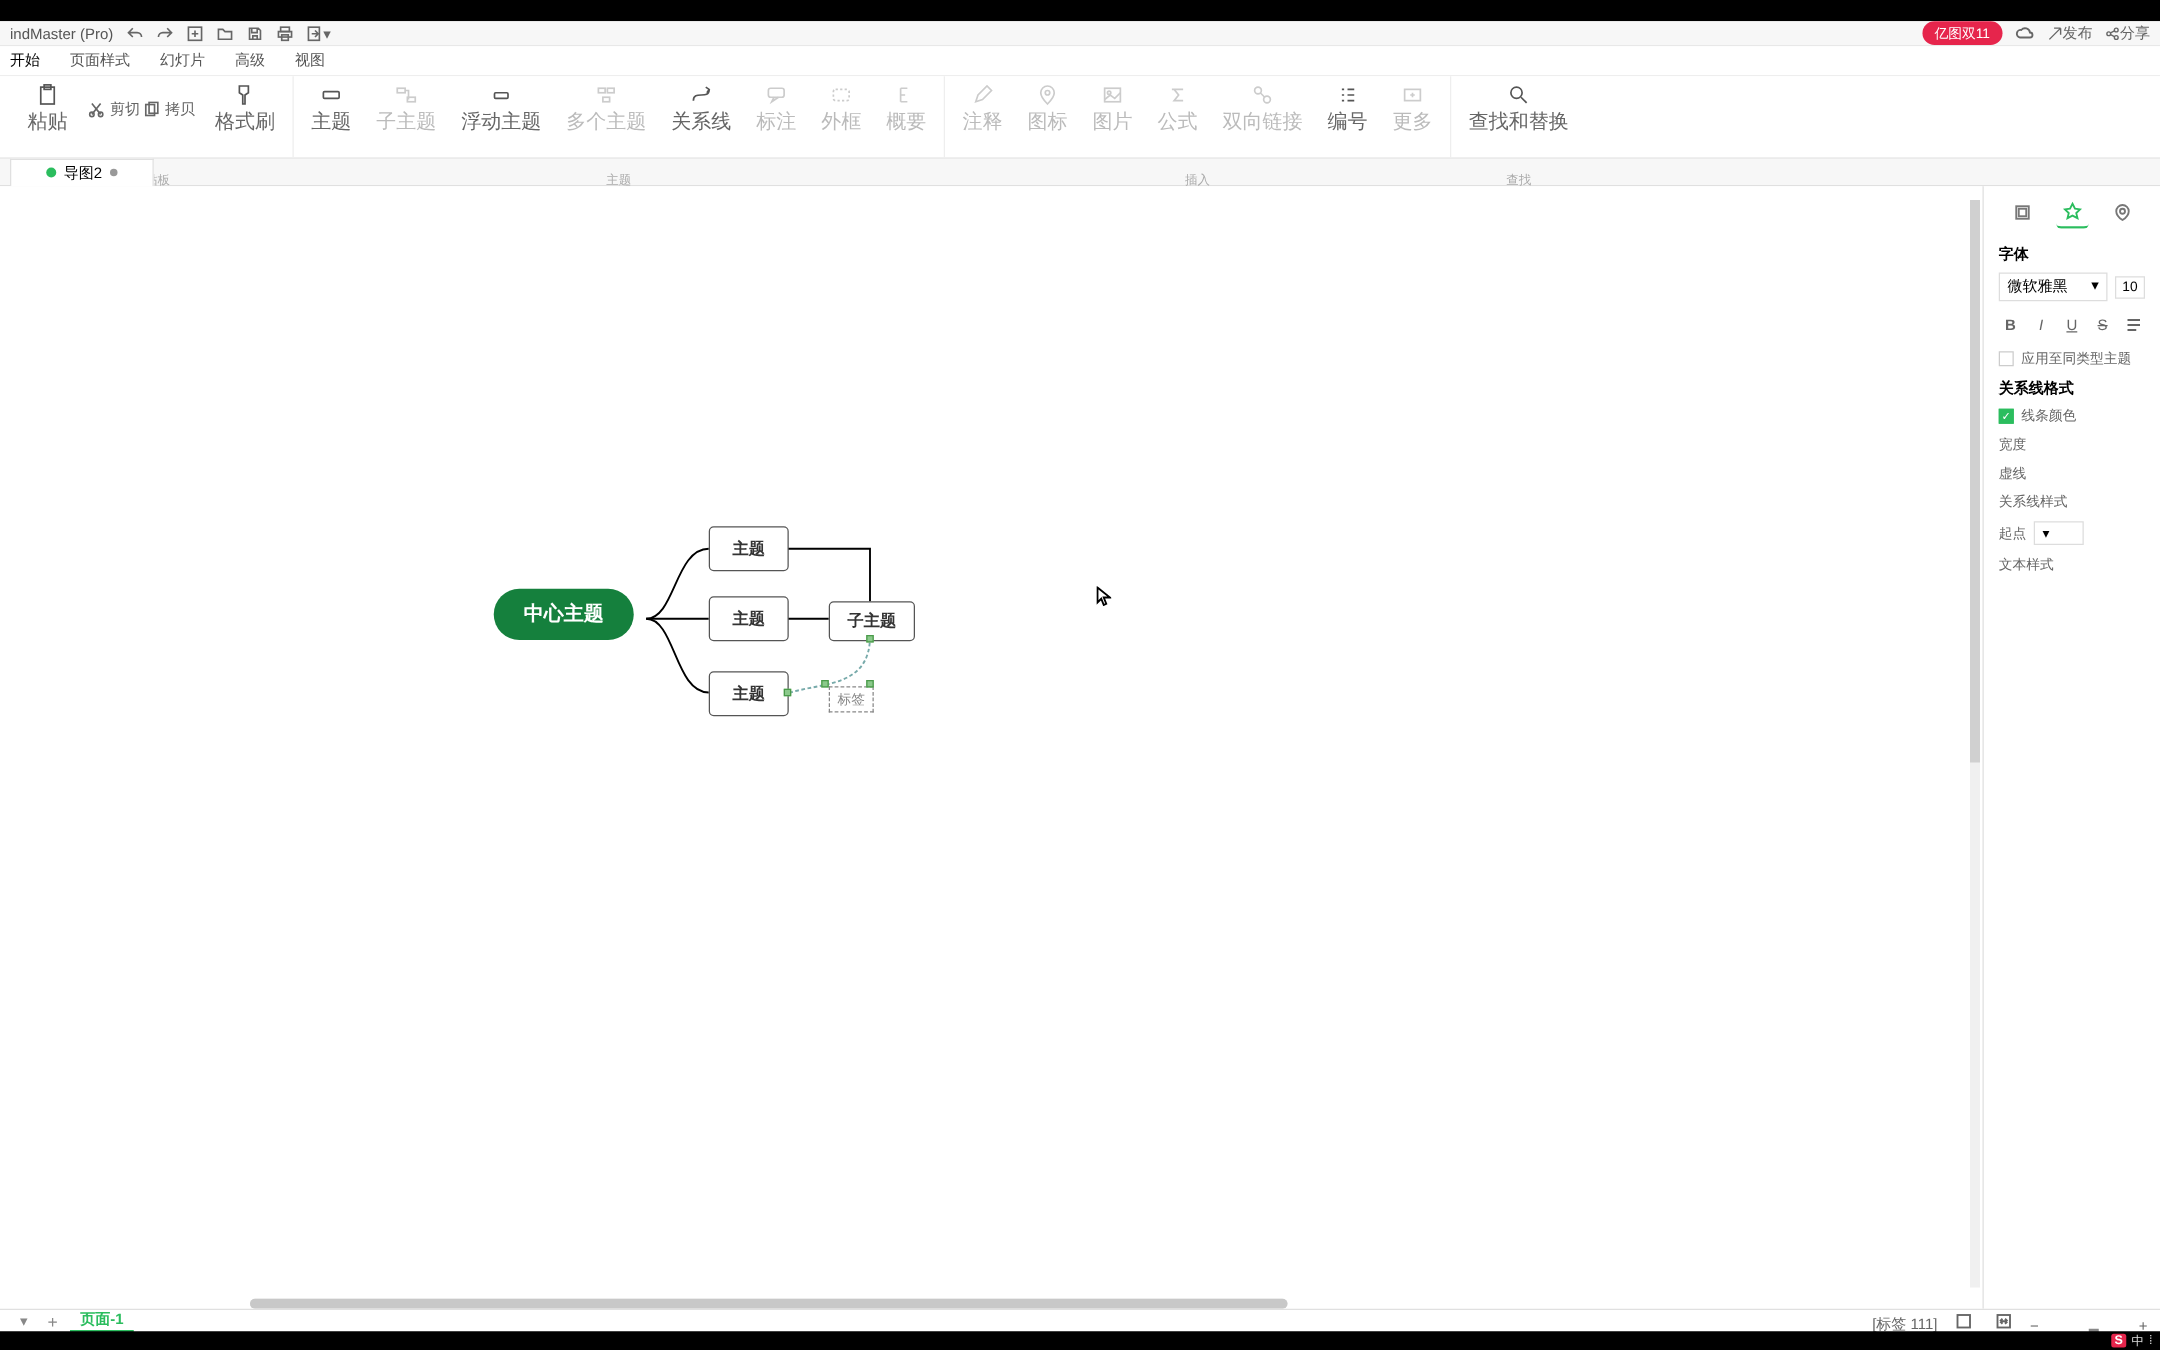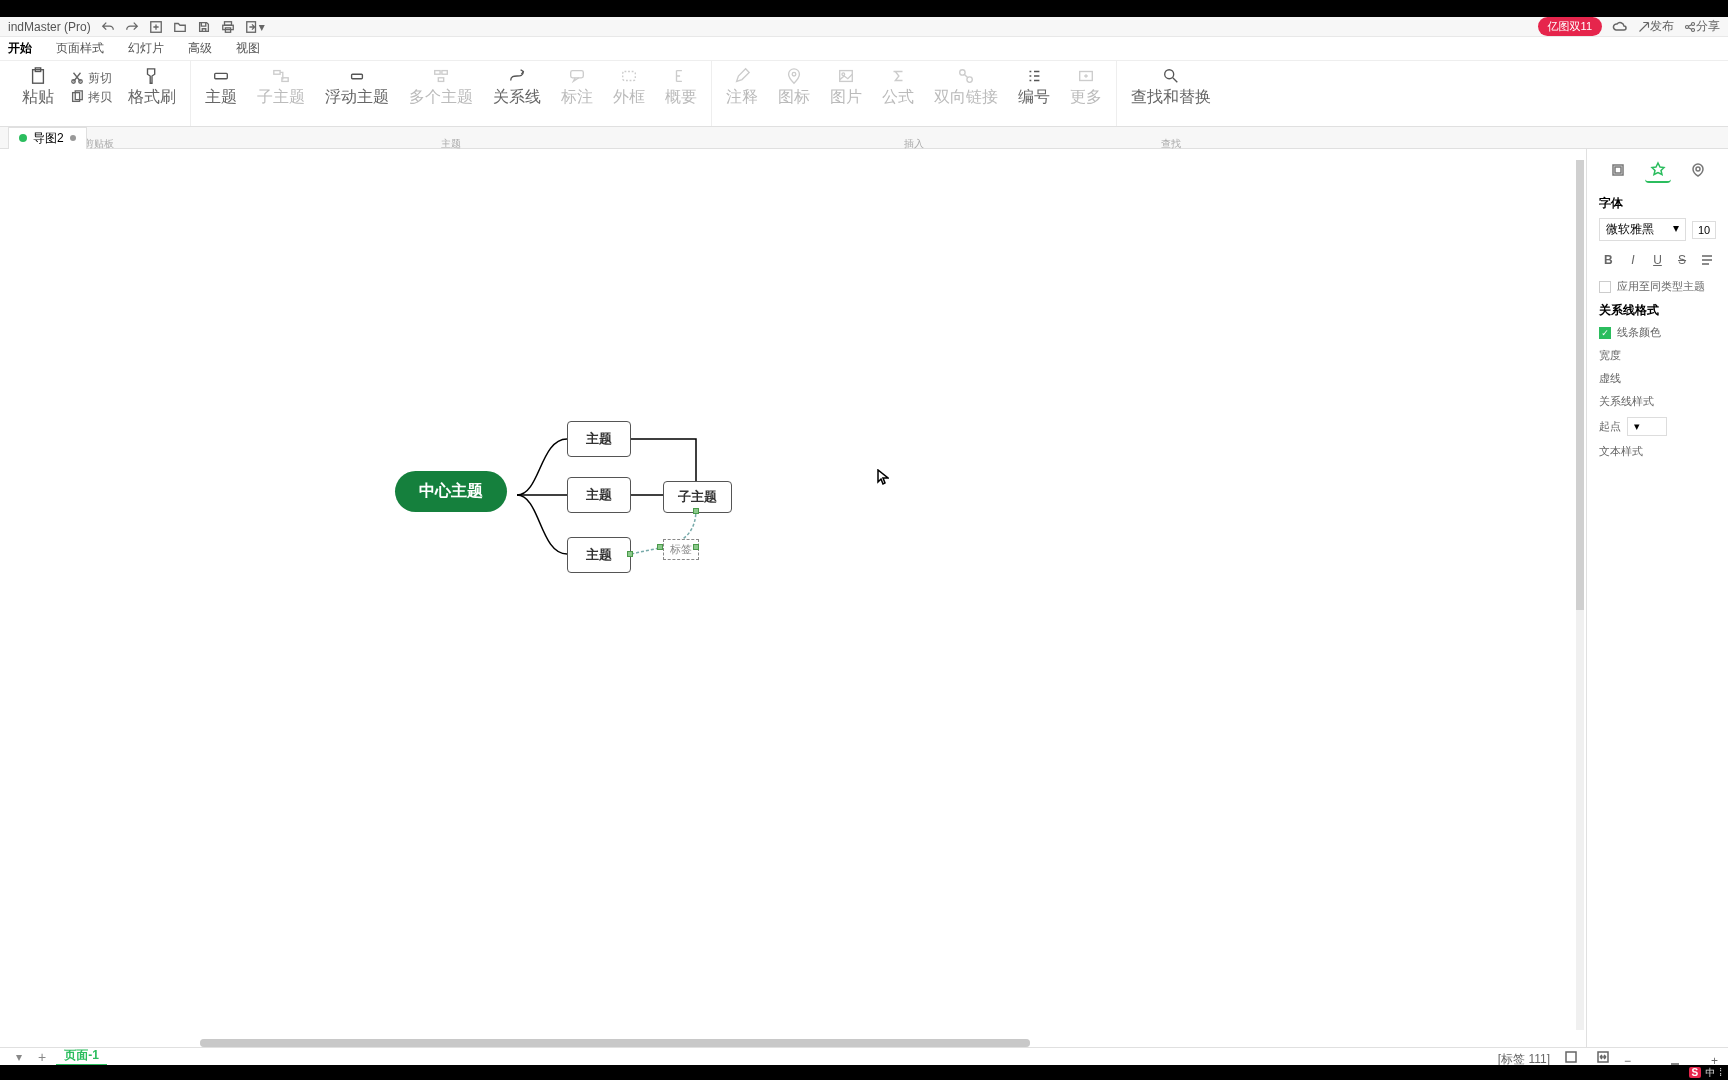--- a/index.html
+++ b/index.html
@@ -5,35 +5,35 @@
 * { margin:0; padding:0; box-sizing:border-box; font-family:"Microsoft YaHei",Arial,sans-serif; font-size:12px; }
 body { background:#fff; overflow:hidden; width:1728px; height:1080px; position:relative; }
 .titlebar { height:17px; background:#000; }
 .qat { height:20px; background:#f7f7f7; display:flex; align-items:center; padding:0 8px; gap:10px; border-bottom:1px solid #e8e8e8; }
 .qat-title { font-size:12px; color:#555; }
 .qat-icon { color:#666; cursor:pointer; display:inline-flex; align-items:center; }
 .qat-right { margin-left:auto; display:flex; align-items:center; gap:10px; }
 .promo { background:#e6254c; color:#fff; padding:2px 10px; border-radius:10px; font-size:11px; }
 .menubar { height:24px; background:#fff; display:flex; align-items:center; padding:0 8px; gap:24px; border-bottom:1px solid #eee; }
 .menu-item { font-size:12px; color:#555; cursor:pointer; }
-.menu-item.active { color:#000; font-weight:bold; }
+.menu-item.active { color:#000; font-weight:normal; }
 .ribbon { height:66px; background:#fff; display:flex; align-items:center; padding:0 8px; border-bottom:1px solid #e0e0e0; }
 .ribbon-group { display:flex; flex-direction:column; align-items:center; border-right:1px solid #eee; padding:0 10px; height:100%; justify-content:space-between; padding-top:4px; }
 .ribbon-group:last-child { border-right:none; }
 .ribbon-row { display:flex; gap:12px; align-items:center; }
 .ribbon-btn { display:flex; flex-direction:column; align-items:center; gap:2px; cursor:pointer; color:#555; padding:2px 4px; }
 .ribbon-btn.big { min-width:32px; }
 .ribbon-btn .lbl { font-size:16px; color:#666; }
 .ribbon-btn.disabled .lbl { color:#bbb; }
 .ribbon-btn svg, .ribbon-btn .ico { width:18px; height:18px; }
 .ribbon-small { display:flex; align-items:center; gap:4px; cursor:pointer; font-size:11px; color:#666; }
-.ribbon-stack { display:flex; flex-direction:column; gap:2px; }
+.ribbon-stack { display:flex; gap:2px; }
 .group-label { font-size:10px; color:#aaa; padding-bottom:2px;margin-top:27px; }
 .tabbar { height:22px; background:#f7f7f7; display:flex; align-items:center; padding:0 8px; border-bottom:1px solid #e0e0e0; }
-.doc-tab { display:flex; align-items:center; gap:6px; padding:2px 10px; background:#fff; border:1px solid #e0e0e0; border-bottom:none; font-size:11px; }
+.doc-tab { display:flex; align-items:center; gap:6px; padding:2px 28px; background:#fff; border:1px solid #e0e0e0; border-bottom:none; font-size:11px; }
 .dot { width:6px; height:6px; border-radius:50%; background:#999; }
 .green-dot { width:8px; height:8px; border-radius:50%; background:#2bbd5e; }
 .workspace { position:absolute; top:149px; left:0; right:142px; bottom:33px; background:#fff; overflow:hidden; }
 .canvas { position:absolute; inset:0; }
 .node { position:absolute; border:1.5px solid #555; background:#fff; display:flex; align-items:center; justify-content:center; font-size:13px; font-weight:bold; color:#333; }
 .center-node { background:#15803d; color:#fff; border:none; border-radius:26px; padding:10px 24px; font-size:16px; }
 .topic-node { border-radius:4px; padding:8px 18px; }
 .sub-node { border-radius:4px; padding:6px 14px; }
 .label-node { border:1px dashed #888; background:#fff; padding:2px 6px; font-size:11px; color:#888; font-weight:normal; }
 .handle { position:absolute; width:6px; height:6px; background:#8bc98b; border:1px solid #4a9a4a; }
@@ -332,21 +332,21 @@
     </svg>
 
     <div class="node center-node" style="left:395px;top:322px">中心主题</div>
     <div class="node topic-node" style="left:567px;top:272px">主题</div>
     <div class="node topic-node" style="left:567px;top:328px">主题</div>
     <div class="node topic-node" style="left:567px;top:388px">主题</div>
     <div class="node sub-node" style="left:663px;top:332px">子主题</div>
 
     <div class="handle" style="left:693px;top:359px"></div>
 
-    <div class="node label-node" style="left:663px;top:390px">标签</div>
+    <div class="node label-node" style="left:663px;top:400px">标签</div>
     <div class="handle" style="left:657px;top:395px"></div>
     <div class="handle" style="left:693px;top:395px"></div>
     <div class="handle" style="left:627px;top:402px"></div>
 
     <svg style="position:absolute;left:877px;top:320px" width="12" height="16">
         <path d="M1 1l0 12 3-3 2 5 2-1-2-5 5 0z" fill="#fff" stroke="#000"></path>
       </svg>
   </div>
 </div>
 

